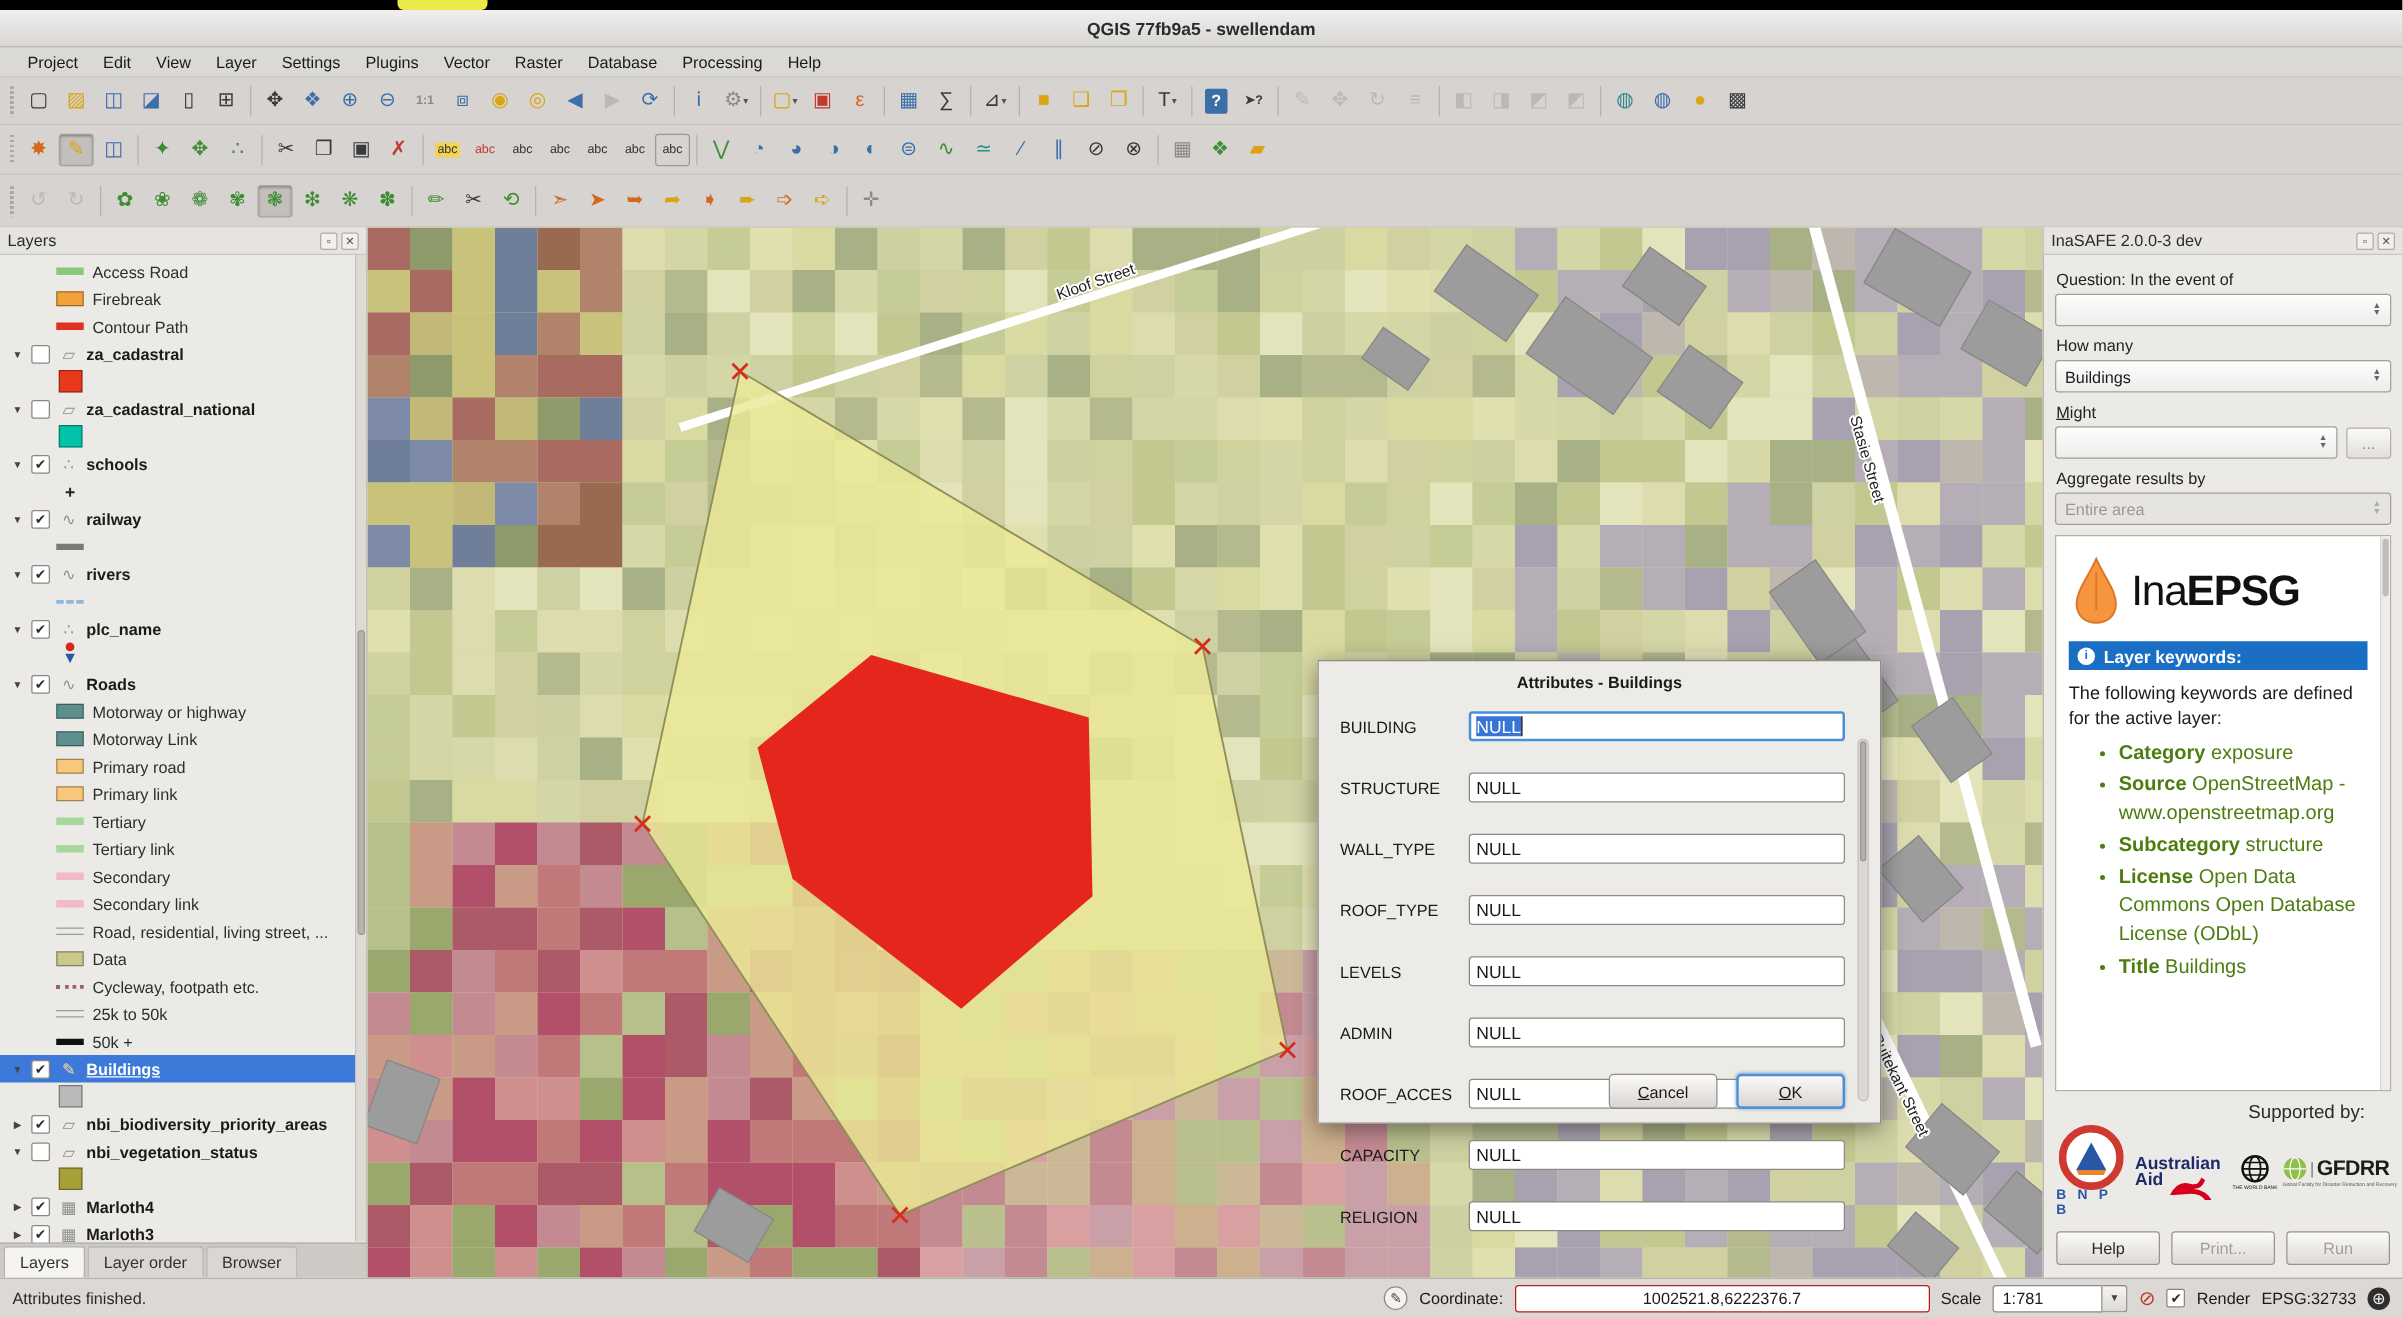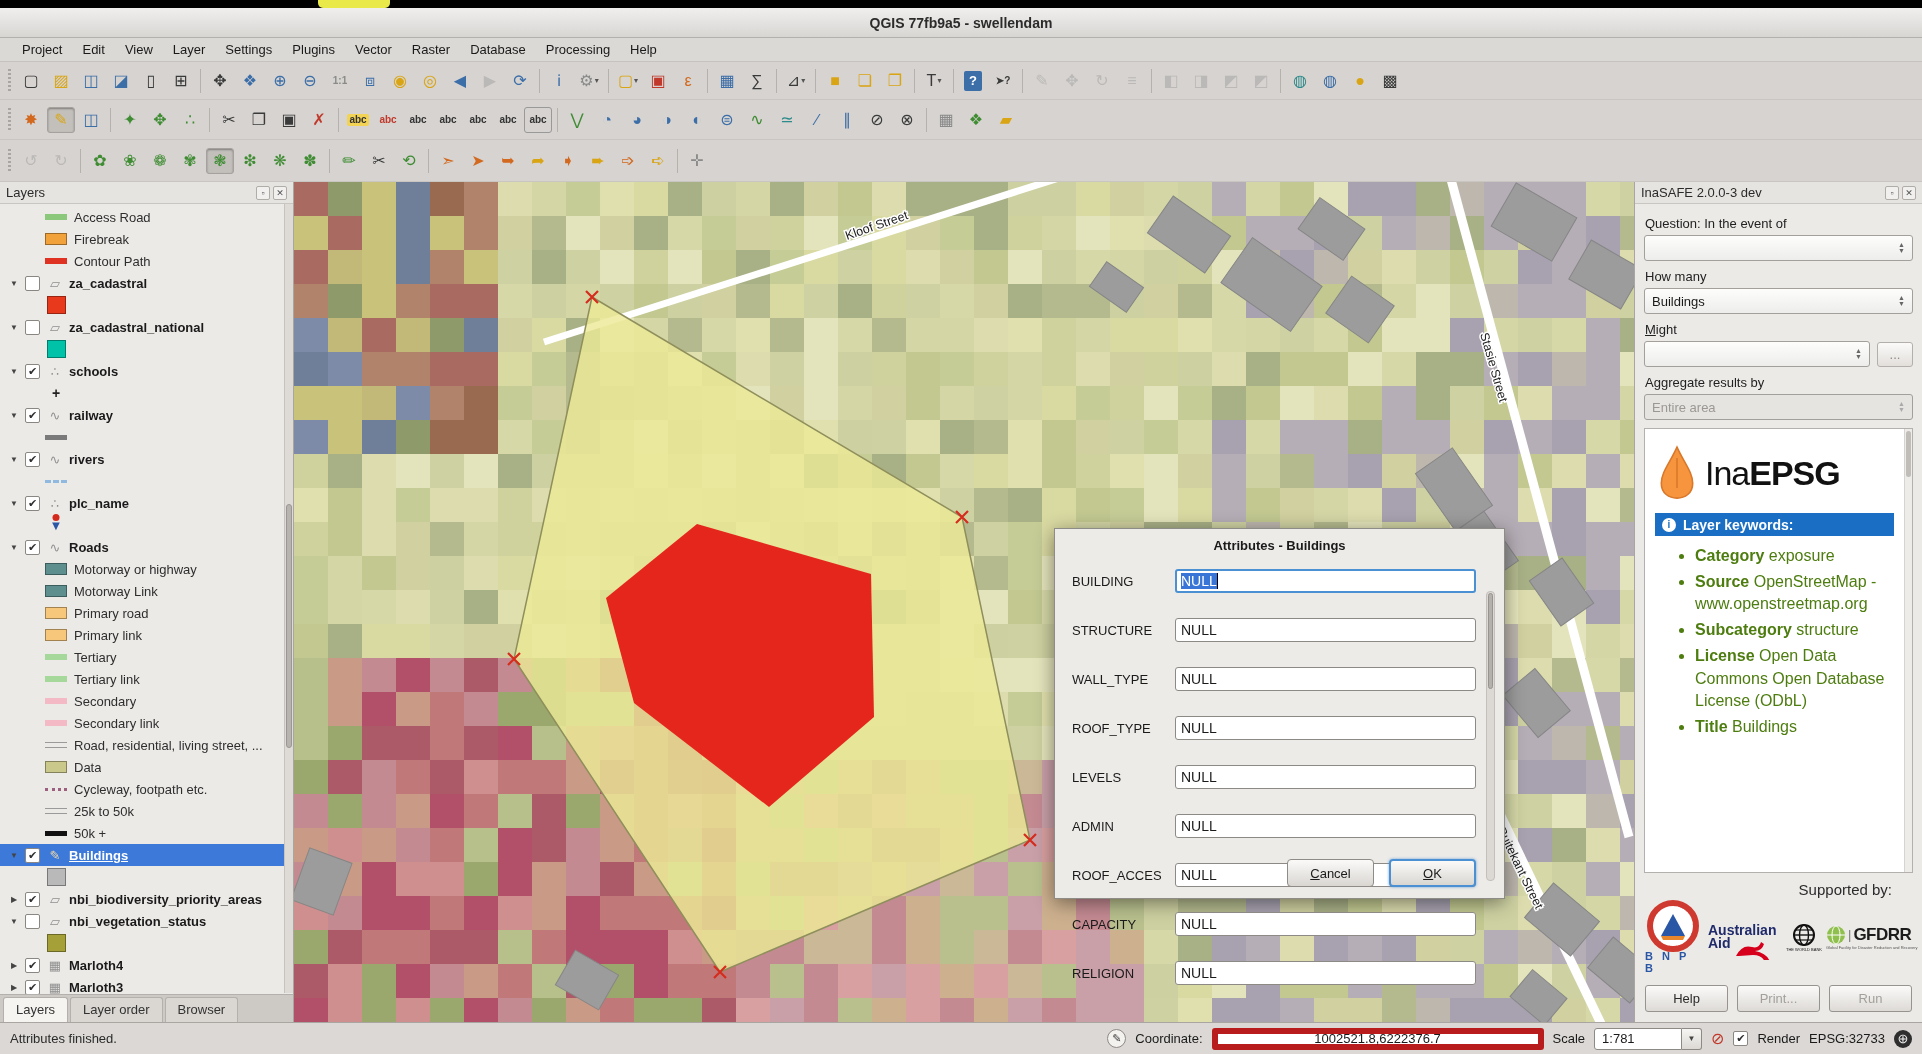--- a/index.html
+++ b/index.html
@@ -18,21 +18,21 @@
   #toolbar-row-0{height:38px}#toolbar-row-1{height:40px}#toolbar-row-2{height:42px}
   .tbtn{width:28px;height:26px;border-radius:3px;display:flex;align-items:center;justify-content:center;margin:0 1px;border:1px solid transparent}
   .tbtn .tg{font-size:16px;line-height:1}
   .tbtn.small .tg{font-size:10px;font-weight:bold}
   .c-blue{color:#3c6ea8}.c-yellow{color:#d9a514}.c-green{color:#3f8c33}.c-dark{color:#3a3a3a}
   .c-gray{color:#8a8a8a}.c-red{color:#c0392b}.c-orange{color:#d2691e}.c-teal{color:#2e8b8b}
   .tbtn.disabled{opacity:.35}
   .tbtn.pressed{background:#c3c0bc;box-shadow:inset 0 1px 2px rgba(0,0,0,.35);border:1px solid #a5a29e}
   .ddv{font-size:8px;color:#555;margin-left:1px}
   .c-helpbox .tg{background:#3c6ea8;color:#fff;width:18px;height:20px;border-radius:2px;display:flex;align-items:center;justify-content:center;font-weight:bold;font-size:13px}
-  .abc .tg,.abc-red .tg,.abc-yellow .tg,.abc-box .tg{font-size:10px;font-weight:bold;color:#333}
+  .abc .tg,.abc-red .tg,.abc-yellow .tg,.abc-box .tg{font-size:10px;font-weight:normal;color:#333}
   .abc-yellow .tg{background:#f3d354;padding:1px 2px;border-radius:2px}
   .abc-red .tg{color:#c0392b}
   .abc-box{border:1px solid #999}
   .tsep{width:1px;height:24px;background:#b5b2ae;margin:0 4px;flex:none}
   .thandle{width:7px;height:24px;margin:0 3px;flex:none;background:repeating-linear-gradient(to bottom,#a9a6a2 0 2px,transparent 2px 4px);background-size:3px 100%;background-repeat:no-repeat;background-position:center}
 
   
   #main{display:flex;height:840px}
 
   
@@ -114,21 +114,21 @@
   .gfdrr-cap{font-size:4px;color:#555;white-space:nowrap}
   #inasafe-buttons{display:flex;gap:9px;padding:4px 10px 10px;flex:none}
   .btn{flex:1;height:27px;background:linear-gradient(#fbfaf9,#dddad6);border:1px solid #979490;border-radius:3px;display:flex;align-items:center;justify-content:center;color:#2b2b2b}
   .btn .mnx{display:inline-block}
   .btn.disabled{color:#a3a09c}
 
   
   #statusbar{height:32px;background:#dbd8d5;border-top:1px solid #a9a6a2;display:flex;align-items:center;padding:0 10px;gap:9px}
   #status-message{color:#2b2b2b}
   .sround{width:19px;height:19px;border-radius:50%;border:1px solid #8d8a86;background:#f4f2ef;display:flex;align-items:center;justify-content:center;font-size:11px;color:#444}
-  .sinput{height:22px;background:#fff;border:6px solid #b91c1c;border-radius:3px;display:flex;align-items:center;justify-content:center}
+  .sinput{height:22px;background:#fff;border:1px solid #b91c1c;border-radius:3px;display:flex;align-items:center;justify-content:center}
   #coord-input{width:332px;font-size:13px}
   .scombo{display:flex;height:22px}
   .scombo .sval{width:88px;background:#fff;border:1px solid #8d8a86;border-radius:3px 0 0 3px;display:flex;align-items:center;padding:0 7px}
   .scombo .sarr{width:20px;background:linear-gradient(#f6f5f3,#dcd9d5);border:1px solid #8d8a86;border-left:none;border-radius:0 3px 3px 0;display:flex;align-items:center;justify-content:center;font-size:8px;color:#444}
   .slash-icon{color:#c0392b;font-size:16px}
   .scheck{width:15px;height:15px;border:1px solid #8a8782;background:#fff;border-radius:2px;display:flex;align-items:center;justify-content:center;font-size:11px;color:#2e2e2e}
   .globe-icon{width:18px;height:18px;border-radius:50%;background:#2e2e2e;color:#efefef;display:flex;align-items:center;justify-content:center;font-size:13px}
 
   
   #dialog{position:fixed;left:1054px;top:528px;width:451px;height:371px;background:#edebe8;border:1px solid #8f8c88;box-shadow:0 4px 18px rgba(0,0,0,.45);z-index:5}
@@ -1816,20 +1816,21 @@
         <svg width="44" height="60" viewBox="0 0 56 70">
           <path d="M28,2 C19,22 8,34 8,48 C8,61 18,67 28,67 C38,67 48,61 48,48 C48,34 37,22 28,2 Z" fill="#f6953e" stroke="#d9782a" stroke-width="2"></path>
           <line x1="28" y1="16" x2="28" y2="54" stroke="#d9782a" stroke-width="2"></line>
         </svg>
         <div id="logo-text"><span>Ina</span><b>EPSG</b></div>
       </div>
       <div id="kw-bar">
         <i class="info-circle">i</i>
         <span>Layer keywords:</span>
       </div>
+      <div id="kw-intro">The following keywords are defined for the active layer:</div>
       <ul id="kw-list">
           <li><span class="kterm">Category </span>exposure</li>
           <li><span class="kterm">Source </span>OpenStreetMap - www.openstreetmap.org</li>
           <li><span class="kterm">Subcategory </span>structure</li>
           <li><span class="kterm">License </span>Open Data Commons Open Database License (ODbL)</li>
           <li><span class="kterm">Title </span>Buildings</li>
         </ul>
       <div id="report-scroll">
           <div class="thumb"></div>
         </div>

